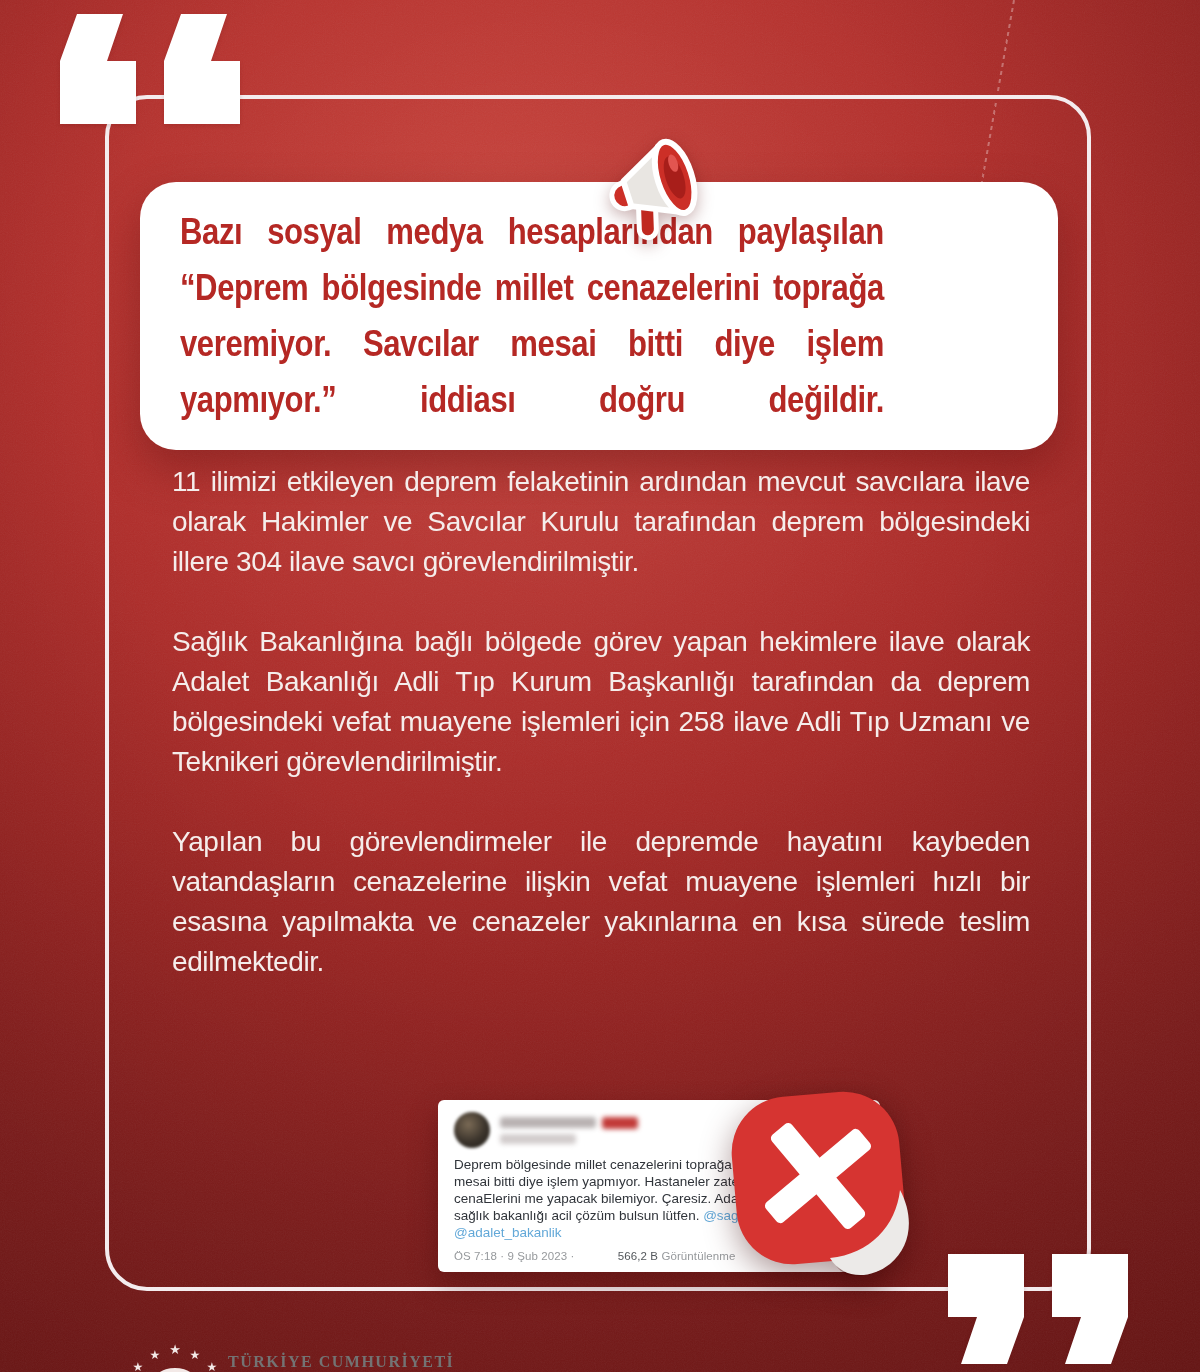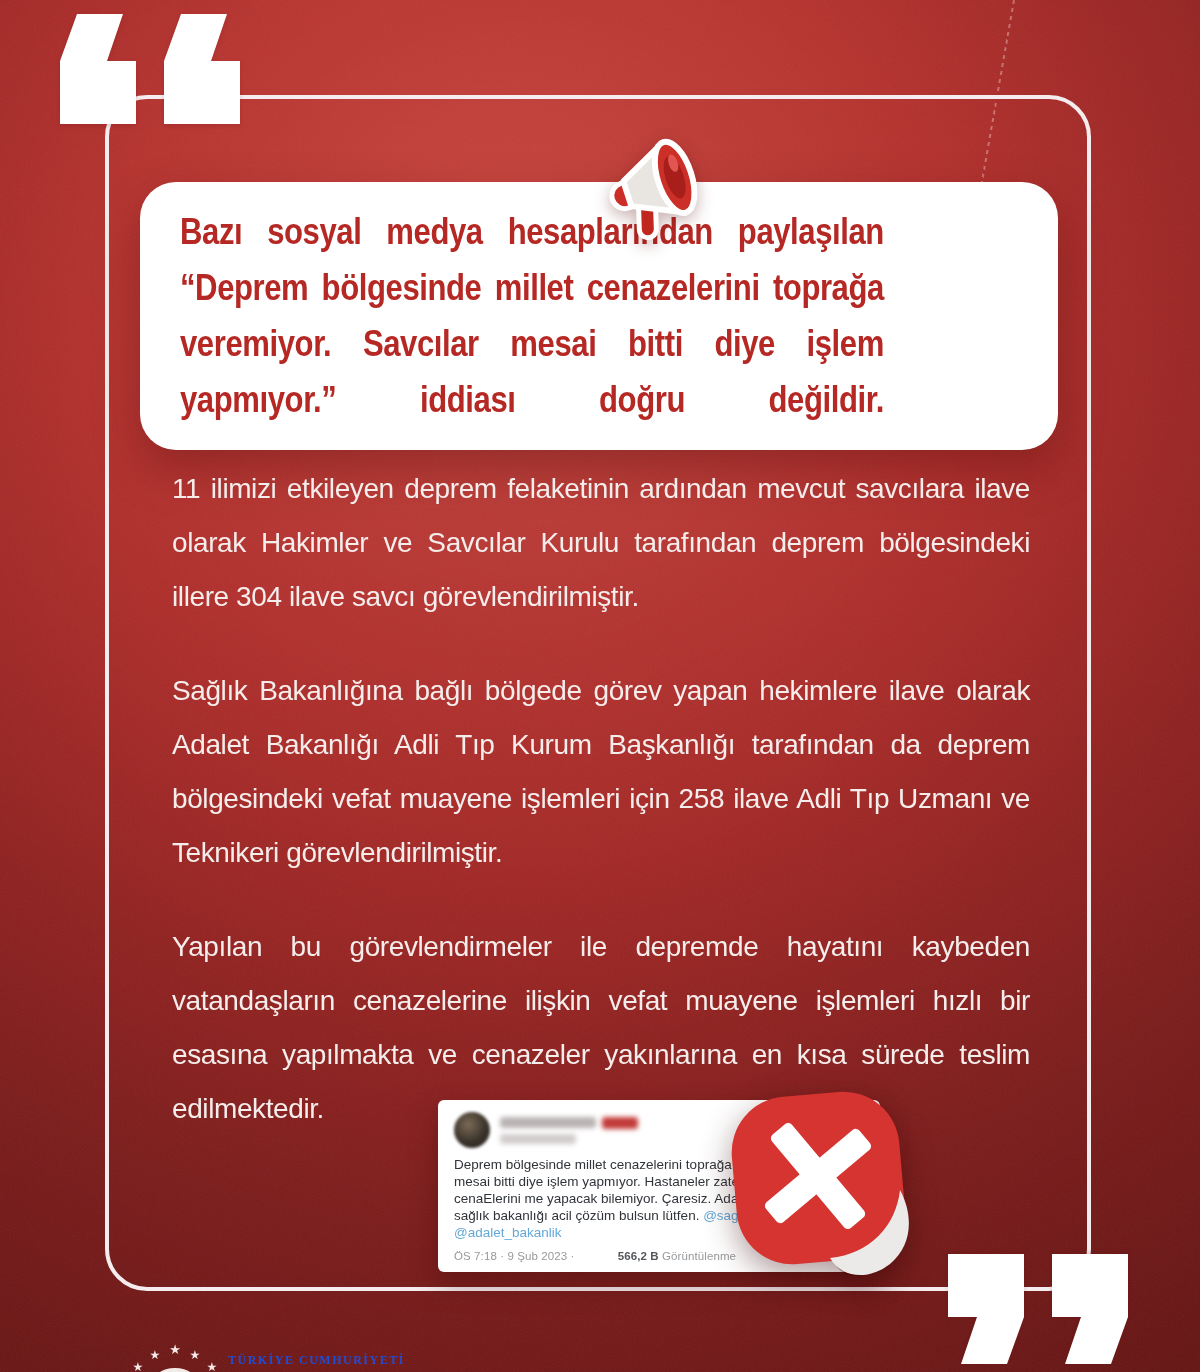--- a/index.html
+++ b/index.html
@@ -31,21 +31,21 @@
     display:flex;align-items:center;box-sizing:border-box;padding:0 40px;
   }
   .headline-text{
     width:1000px;transform:scaleX(0.84);transform-origin:left center;
     font-weight:700;font-size:37px;line-height:56px;color:#b52824;
     text-align:justify;text-align-last:justify;letter-spacing:-0.5px;
   }
   .megaphone{position:absolute;left:588px;top:126px;filter:drop-shadow(0 5px 8px rgba(80,0,0,.3));}
   .body-copy{
     position:absolute;left:172px;top:462px;width:858px;
-    color:#f5edeb;font-size:28px;line-height:54px;letter-spacing:-0.4px;
+    color:#f5edeb;font-size:28px;line-height:40px;letter-spacing:-0.4px;
     text-align:justify;
   }
   .body-copy p{margin:0 0 40px 0;}
   .tweet-card{
     position:absolute;left:438px;top:1100px;width:442px;box-sizing:border-box;
     background:#ffffff;border-radius:6px;padding:12px 16px 10px 16px;
     box-shadow:0 12px 28px rgba(60,5,5,.35);
   }
   .tweet-header{display:flex;align-items:center;gap:10px;height:36px;}
   .tweet-avatar{width:36px;height:36px;border-radius:50%;
@@ -55,27 +55,27 @@
   .tweet-name-row{display:flex;align-items:center;gap:6px;}
   .bar{border-radius:3px;filter:blur(2.5px);}
   .bar-name{width:96px;height:11px;background:#b9b2b2;}
   .bar-flags{width:36px;height:12px;background:#c23a38;}
   .bar-handle{width:76px;height:10px;background:#d2cccc;}
   .tweet-text{
     margin-top:8px;width:398px;font-size:13.5px;line-height:17px;color:#30343a;
   }
   .tweet-mention{color:#62a8d8;}
   .tweet-meta{margin-top:9px;font-size:11.5px;color:#96999c;letter-spacing:.1px;}
-  .tweet-views{font-weight:700;color:#53575b;padding-left:40px;}
+  .tweet-views{font-weight:400;color:#53575b;padding-left:40px;}
   .sticker{position:absolute;left:718px;top:1086px;filter:drop-shadow(0 10px 16px rgba(50,0,0,.4));}
   .footer-emblem{position:absolute;left:102px;top:1340px;}
   .footer-title{
     position:absolute;left:228px;top:1353px;
-    font-family:"Liberation Serif", serif;font-weight:700;font-size:12px;
-    letter-spacing:1.5px;color:#1d4ed8;white-space:nowrap;
+    font-family:"Liberation Serif", serif;font-weight:700;font-size:16px;
+    letter-spacing:1.5px;color:#737373;white-space:nowrap;
   }
 </style>
 </head>
 <body>
 
 <div class="vignette"></div>
 
 <svg class="grain" width="1200" height="1372">
   <filter id="grain-f">
       <feTurbulence type="fractalNoise" baseFrequency="0.9" numOctaves="2" stitchTiles="stitch"></feTurbulence>

